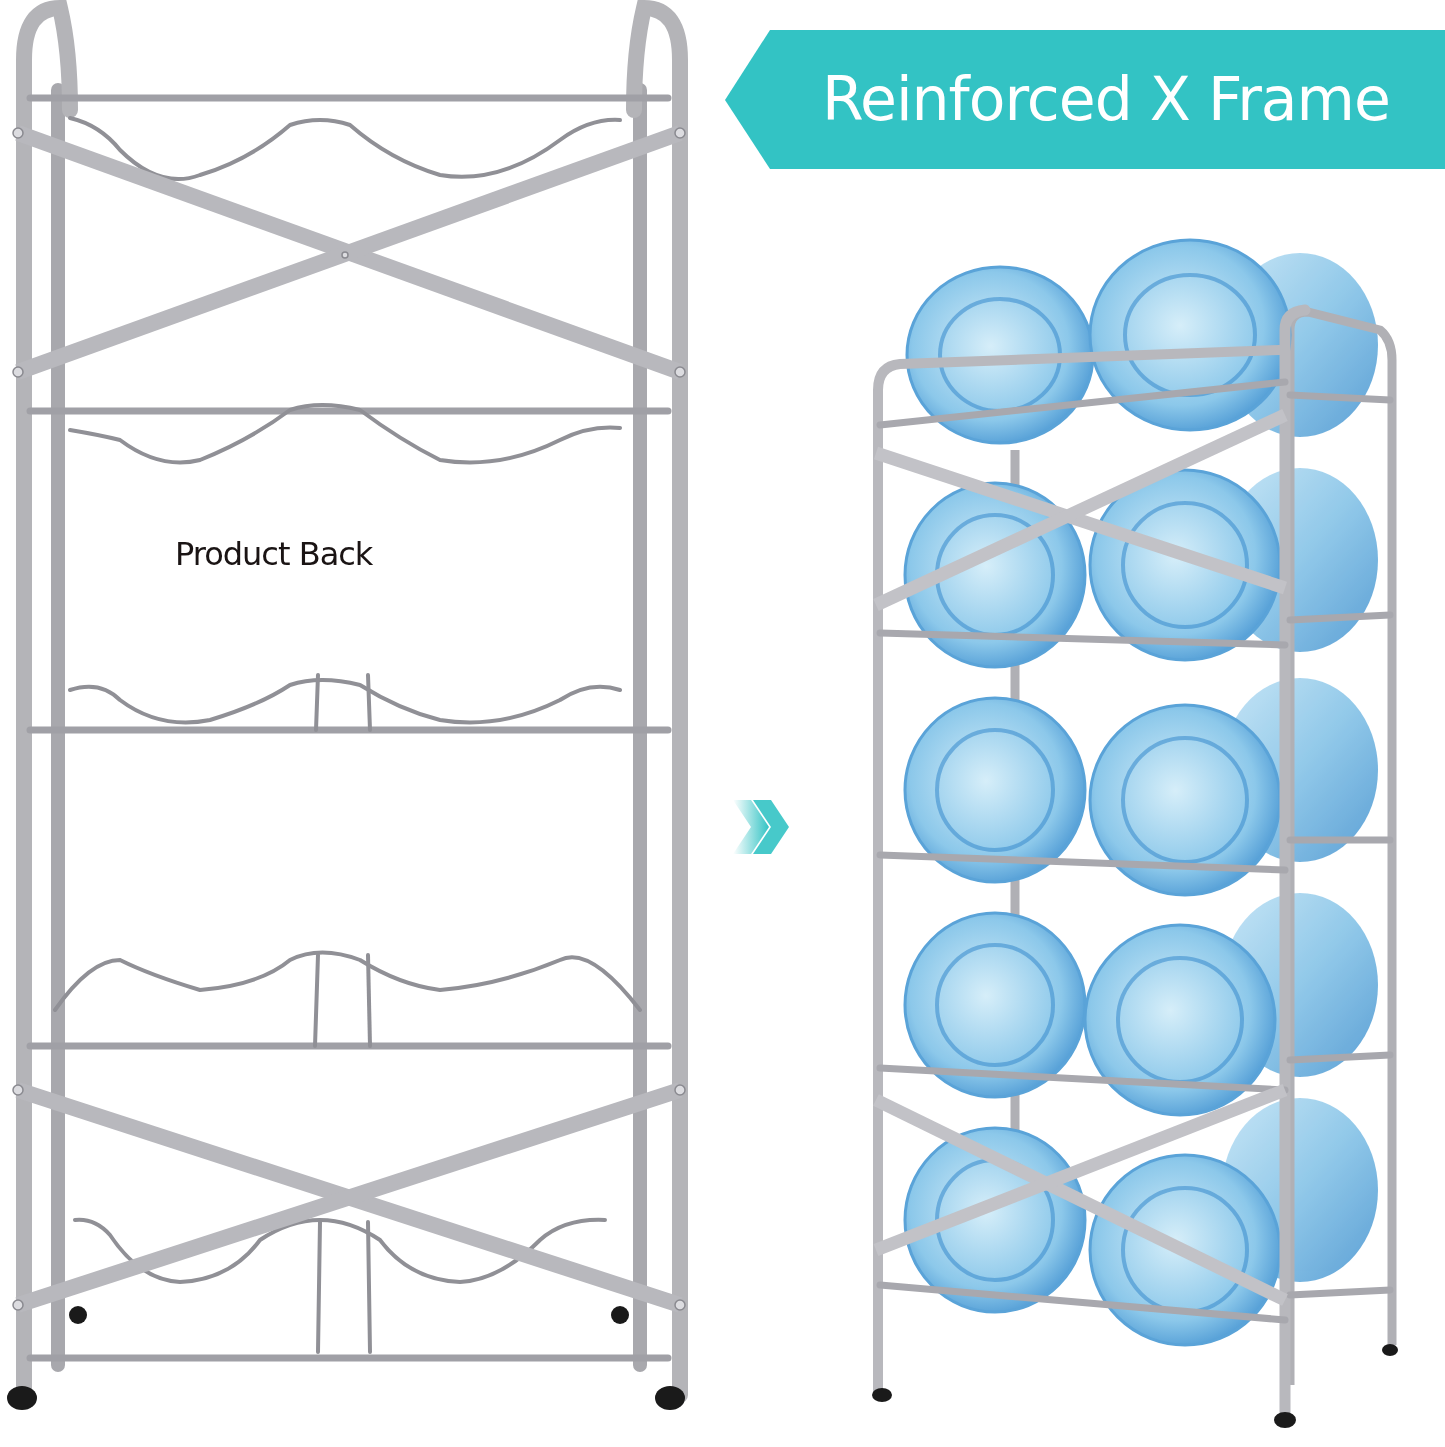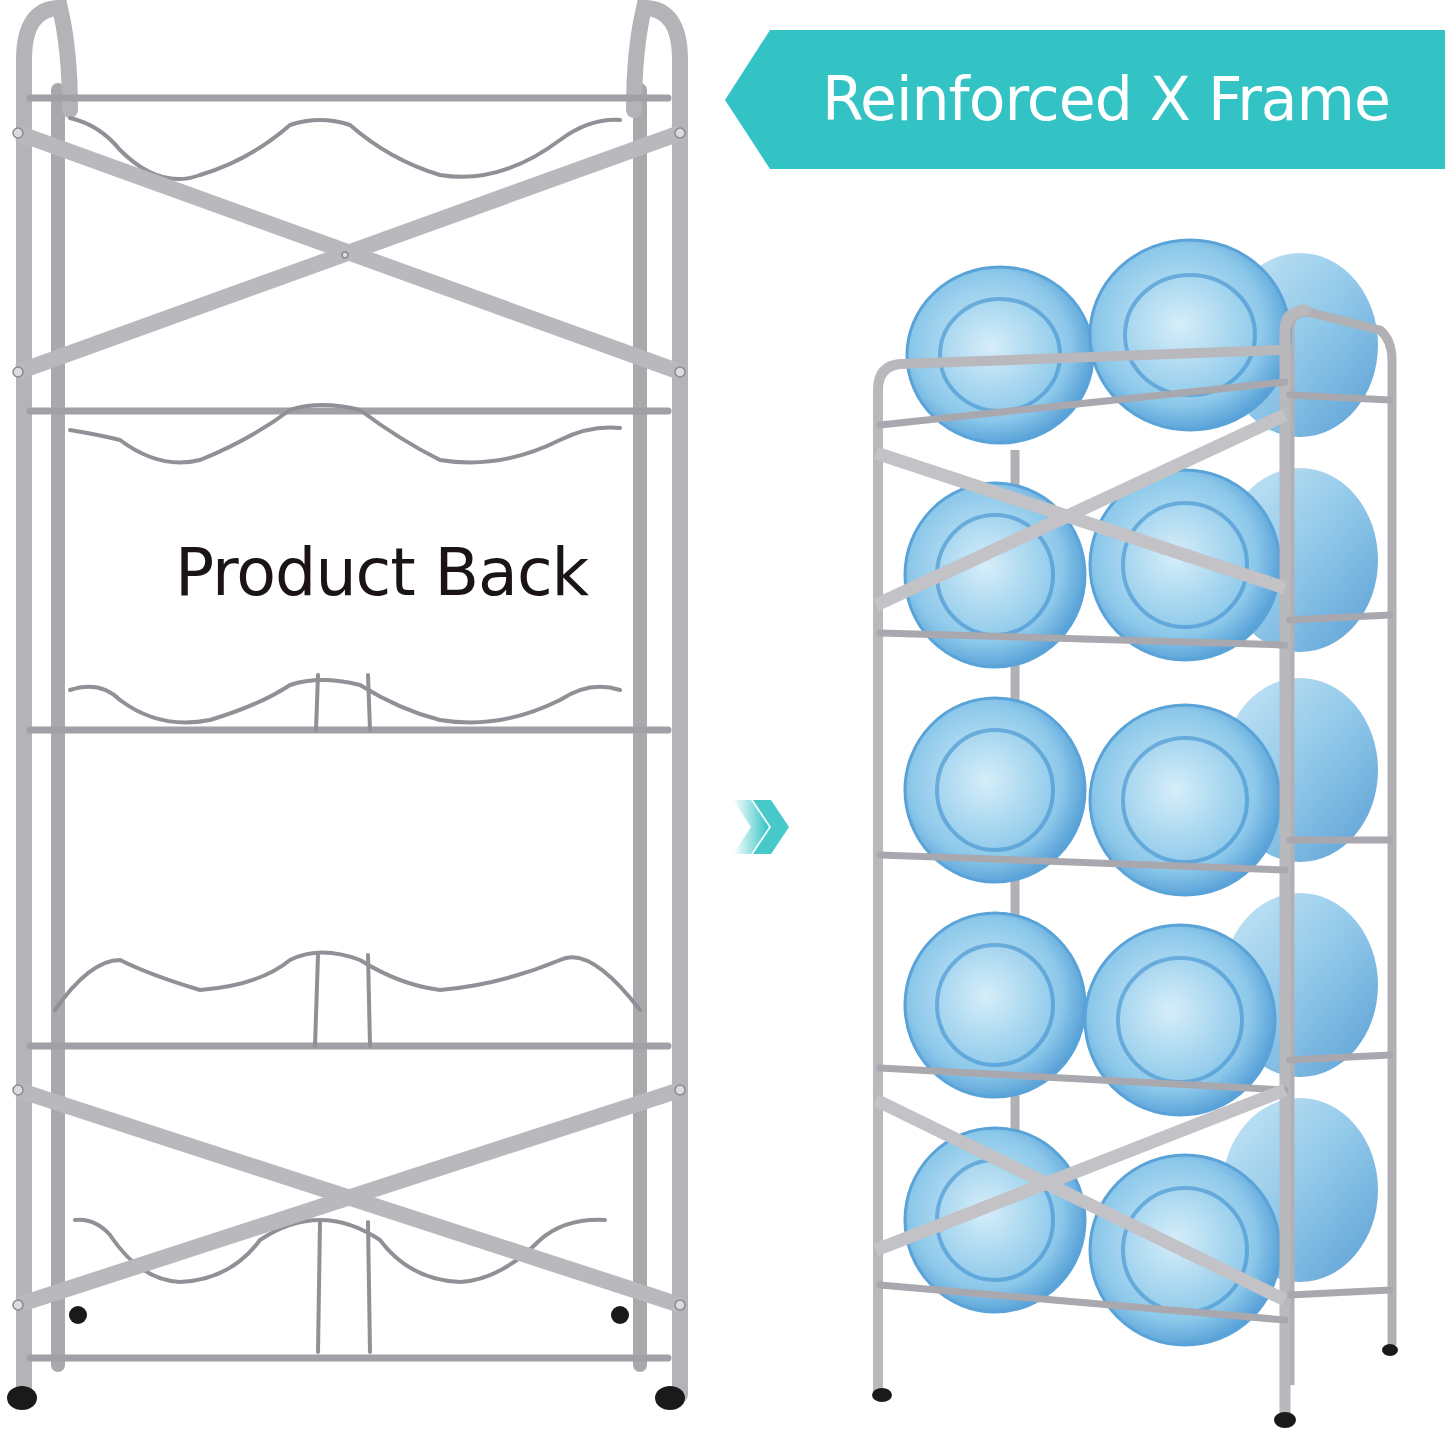--- a/index.html
+++ b/index.html
@@ -1,21 +1,21 @@
 <!DOCTYPE html>
 <html><head>
 <meta charset="utf-8">
 <style>
   html, body { margin: 0; padding: 0; background: #ffffff; }
   body { width: 1445px; height: 1447px; position: relative; overflow: hidden; font-family: "DejaVu Sans", "Liberation Sans", sans-serif; }
   .stage { position: absolute; left: 0; top: 0; width: 1445px; height: 1447px; }
   .rack-svg { position: absolute; left: 0; top: 0; }
   .banner { position: absolute; left: 725px; top: 30px; width: 720px; height: 139px; text-align: center; }
   .banner-text { position: absolute; left: 97px; top: 0; height: 139px; line-height: 139px; color: #ffffff; font-size: 60px; font-weight: 500; letter-spacing: -1px; white-space: nowrap; }
-  .label-back { position: absolute; left: 175px; top: 535px; font-size: 65px; color: #1a1414; letter-spacing: -1px; white-space: nowrap; }
+  .label-back { position: absolute; left: 175px; top: 535px; font-size: 32px; color: #1a1414; letter-spacing: -1px; white-space: nowrap; }
   .chevrons { position: absolute; left: 733px; top: 800px; }
 </style>
 </head>
 <body>
 
 <div class="stage">
 
   <svg class="rack-svg" width="1445" height="1447" viewBox="0 0 1445 1447">
     <defs>
       <linearGradient id="bottleGrad" x1="0" y1="0" x2="1" y2="1">

